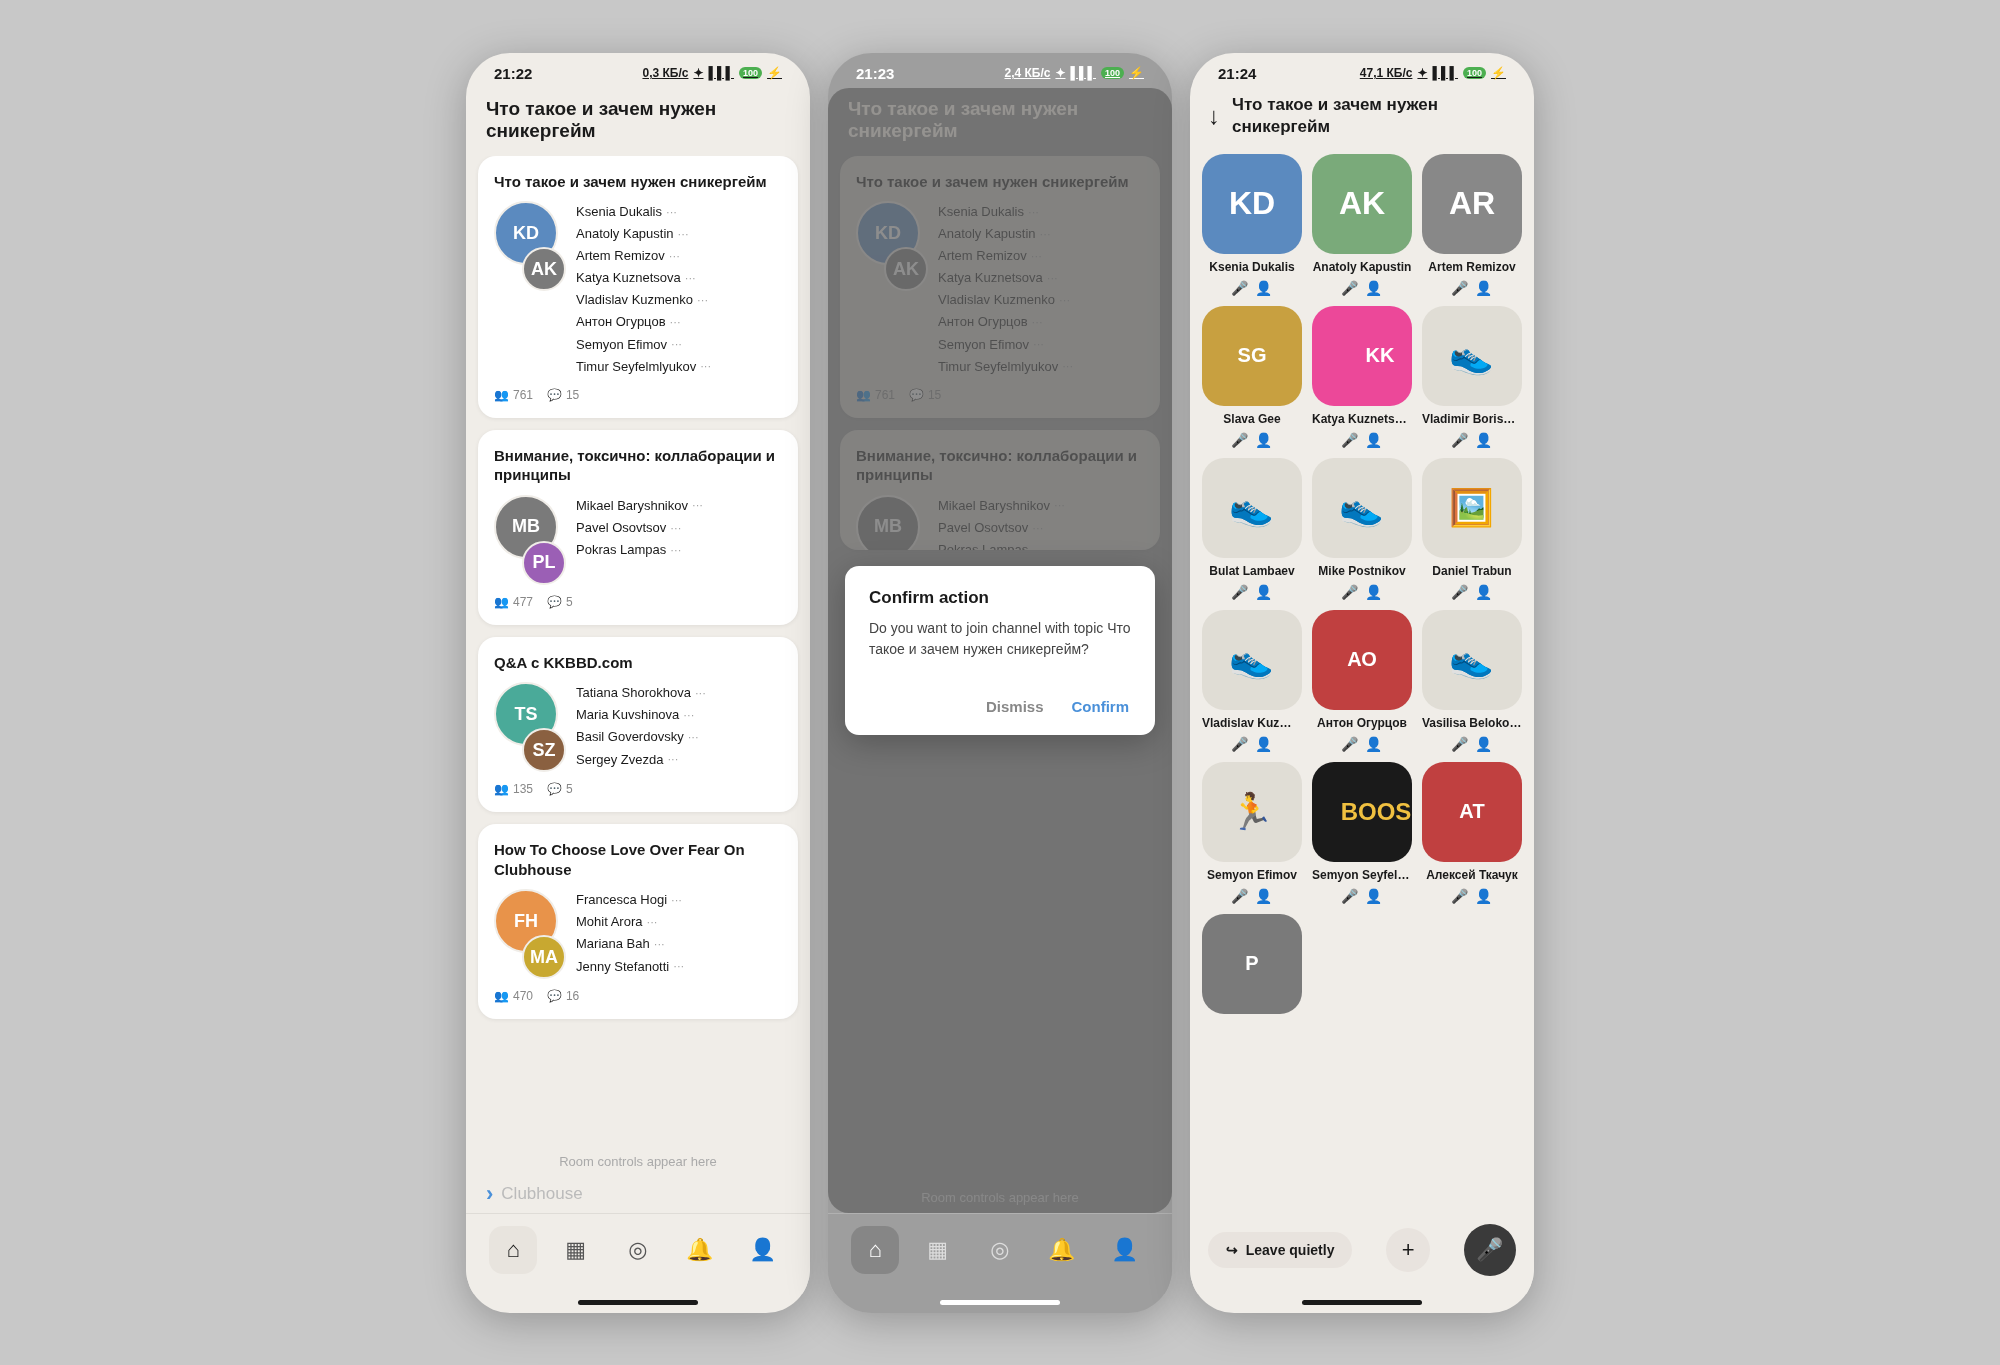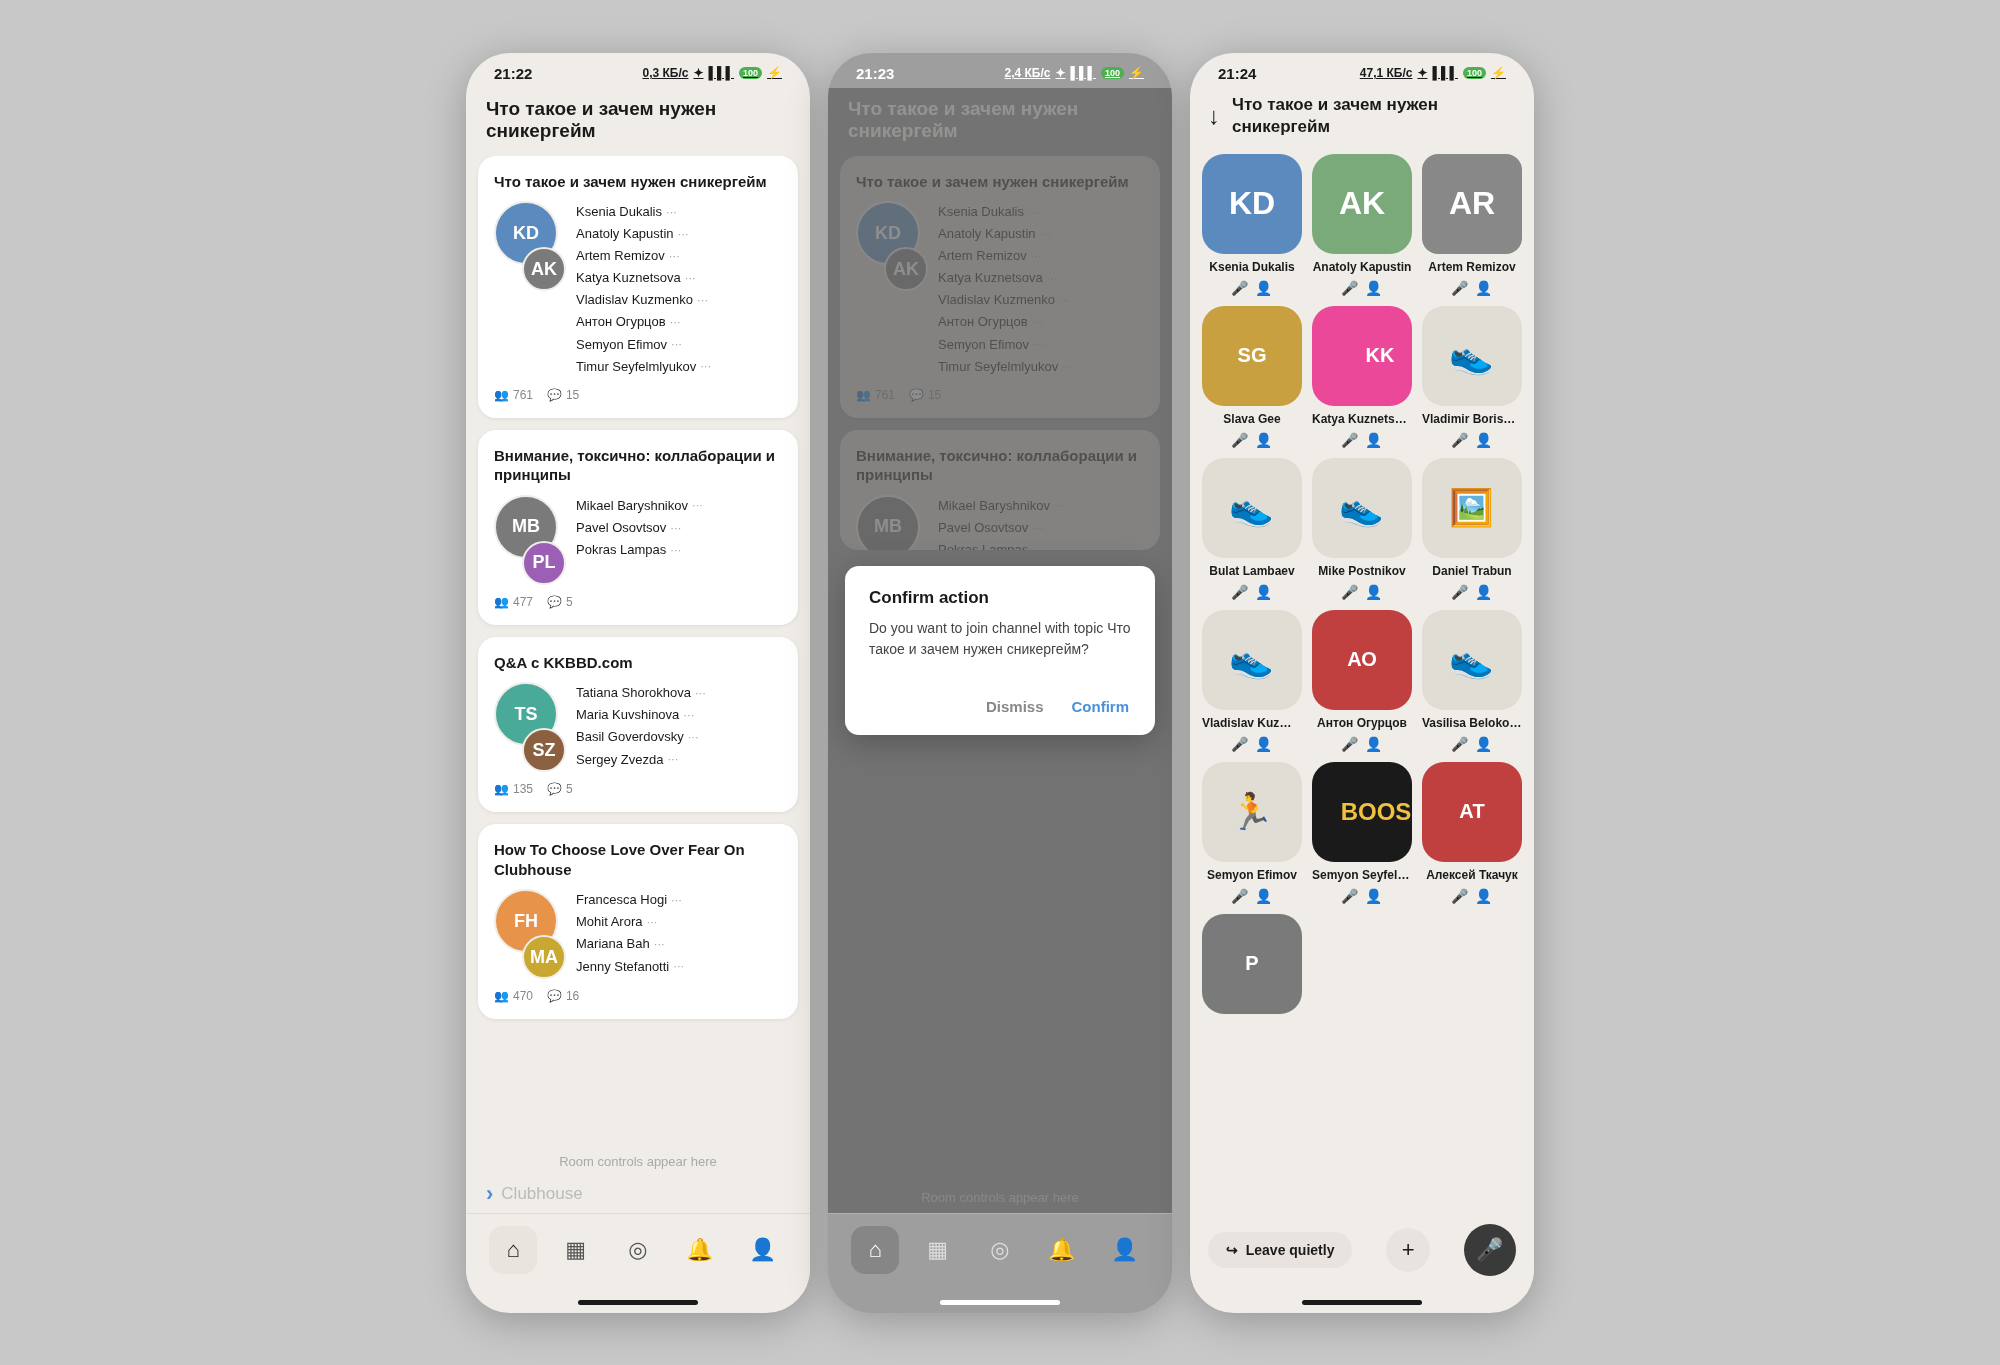--- a/index.html
+++ b/index.html
@@ -153,20 +153,21 @@
 
     
     .modal-overlay {
       position: absolute;
       top: 0; left: 0; right: 0; bottom: 0;
       background: rgba(80,80,80,0.55);
       display: flex;
       align-items: center;
       justify-content: center;
       z-index: 10;
+      border-radius: 21px;
     }
     .modal-box {
       background: #fff;
       border-radius: 14px;
       padding: 22px 24px 16px;
       width: 310px;
       box-shadow: 0 8px 32px rgba(0,0,0,0.25);
     }
     .modal-title { font-size: 17px; font-weight: 700; color: #1a1a1a; margin-bottom: 10px; }
     .modal-body { font-size: 14px; color: #444; line-height: 1.5; margin-bottom: 34px; }
@@ -550,21 +551,21 @@
       </div>
       <div class="participant-cell">
         <div class="participant-avatar av-green" style="background:#7aaa7a;">AK</div>
         <div class="participant-name">Anatoly Kapustin</div>
         <div class="participant-icons">
           <span class="participant-icon">🎤</span>
           <span class="participant-icon">👤</span>
         </div>
       </div>
       <div class="participant-cell">
-        <div class="participant-avatar av-gray" style="background:#888;border-radius:16px;">AR</div>
+        <div class="participant-avatar av-gray" style="background:#888;">AR</div>
         <div class="participant-name">Artem Remizov</div>
         <div class="participant-icons">
           <span class="participant-icon">🎤</span>
           <span class="participant-icon">👤</span>
         </div>
       </div>
 
       <div class="participant-cell">
         <div class="participant-avatar" style="background:#c8a040; font-size:20px;">SG</div>
         <div class="participant-name">Slava Gee</div>

